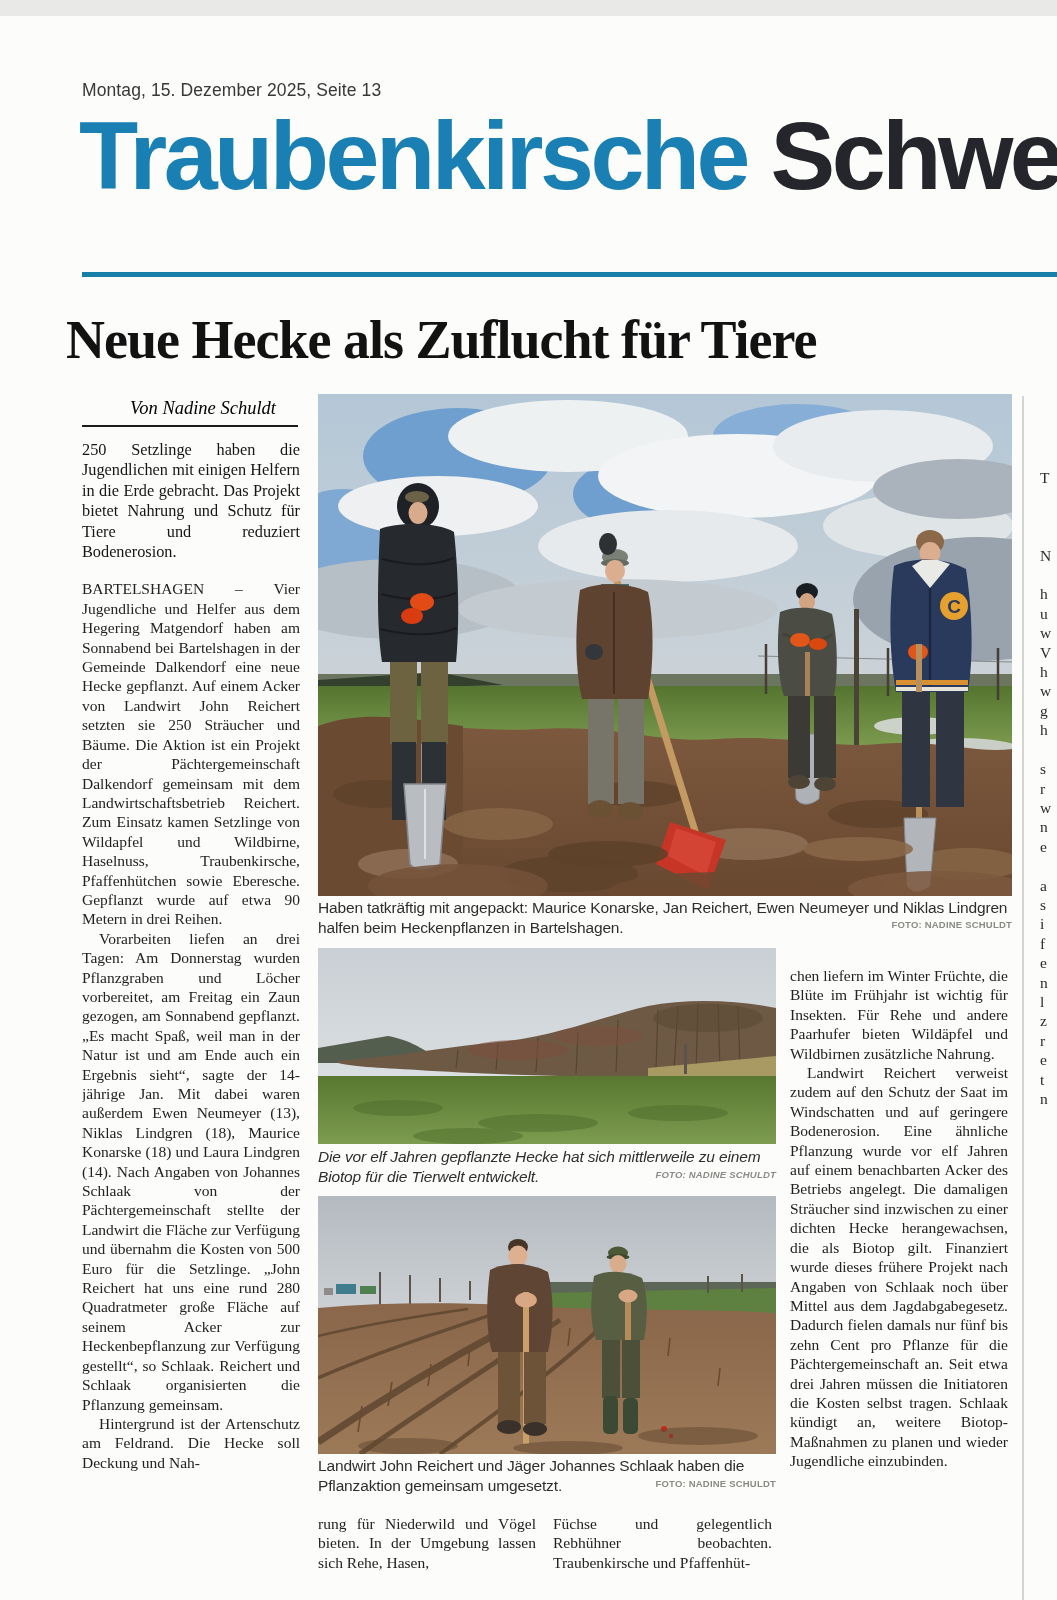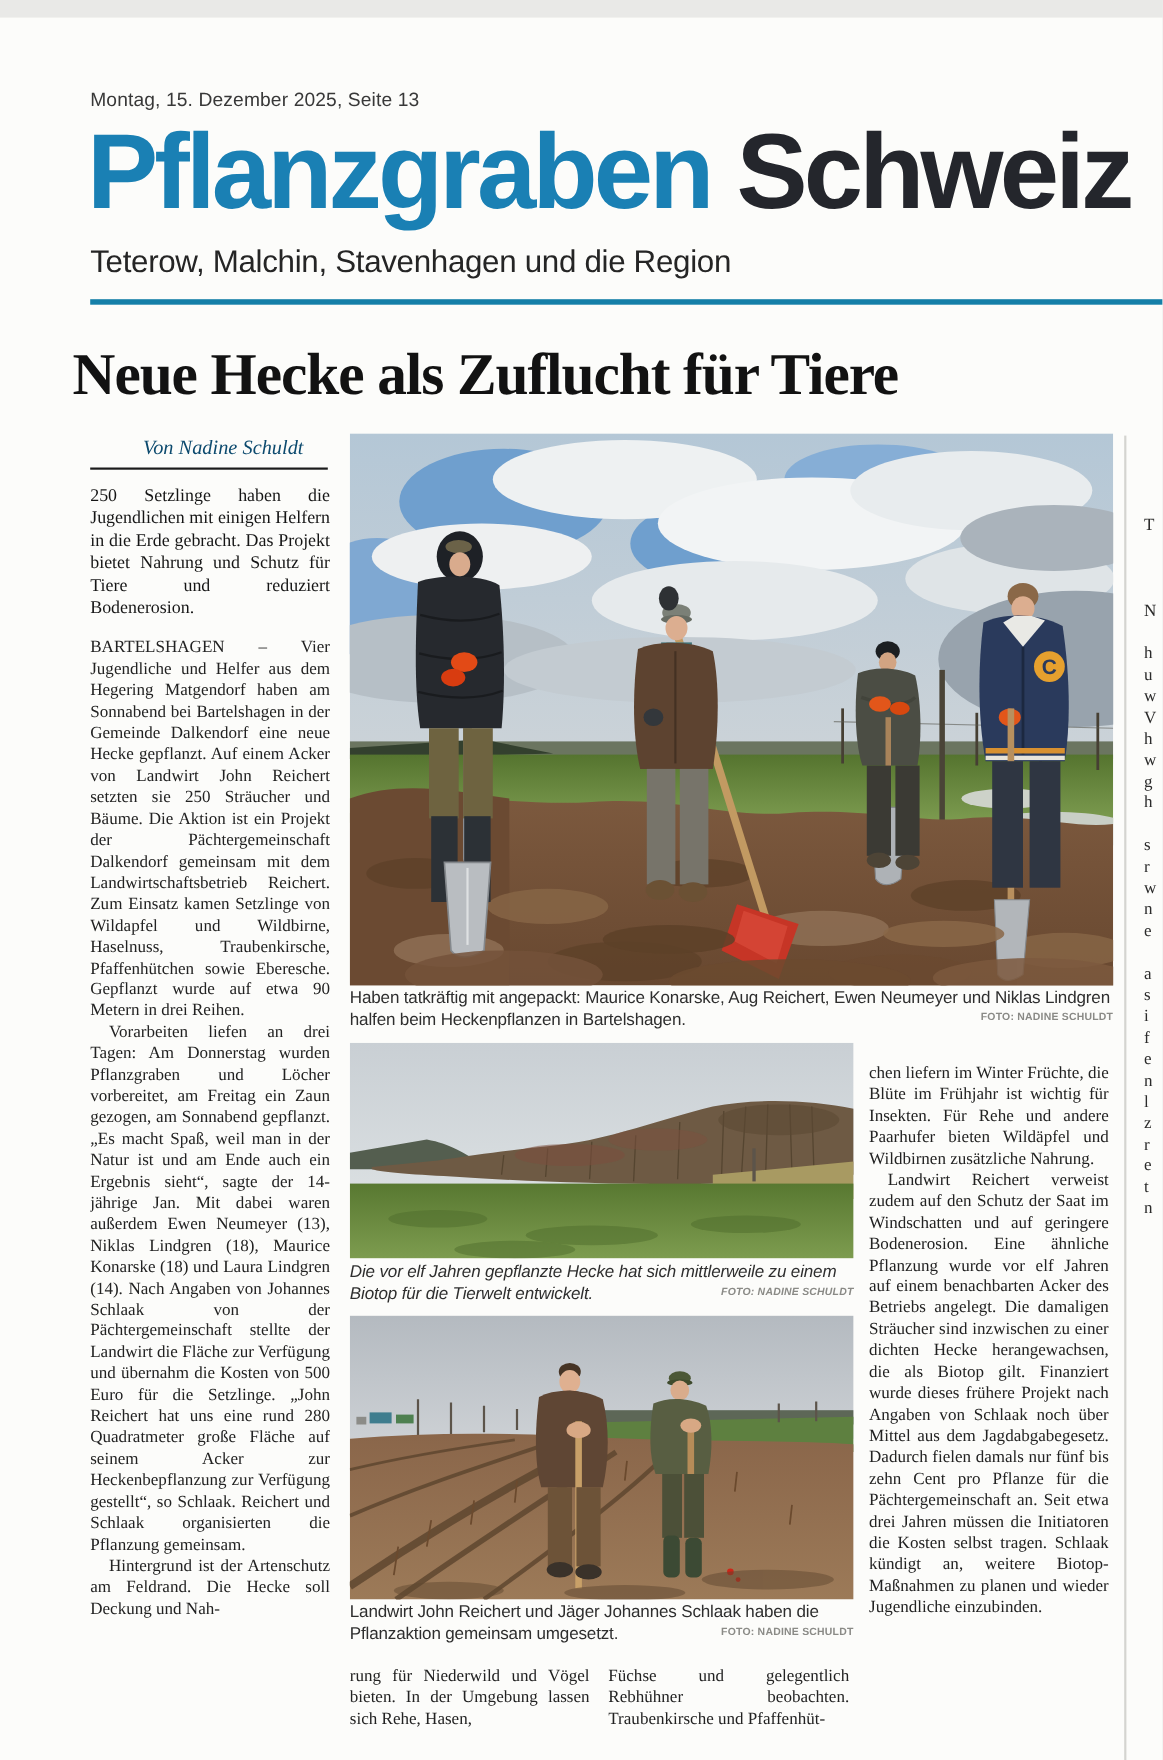--- a/index.html
+++ b/index.html
@@ -15,21 +15,21 @@
     font-size:97px;line-height:1.08;letter-spacing:-3.5px;}
   .masthead .blue{color:#1a80b4;}
   .masthead .dark{color:#24262c;}
   .regionline{left:82px;top:206px;font-size:28.5px;color:#252525;letter-spacing:-.3px;}
   .tealrule{left:82px;top:256px;width:975px;height:4.5px;background:#157fa8;}
   
   .headline{left:66px;top:293px;width:930px;text-align:left;
     font-family:"Liberation Serif",serif;font-weight:700;font-size:54px;
     letter-spacing:-1px;color:#121212;}
   .byline{left:130px;top:382px;font-family:"Liberation Serif",serif;
-    font-style:italic;font-size:18.5px;color:#0c4a6e;text-align:right;}
+    font-style:italic;font-size:18.5px;color:#000000;text-align:right;}
   .bylinerule{left:82px;top:409px;width:216px;height:2px;background:#1b1b1b;}
   
   .serifcol{font-family:"Liberation Serif",serif;font-size:15.5px;line-height:19.4px;
     text-align:justify;color:#222;overflow:hidden;}
   .serifcol p{margin:0;}
   .lead{font-weight:400;font-size:16.3px;line-height:20.4px;color:#151515;margin-bottom:17px !important;}
   .indent{text-indent:17px;}
   .leftcol{left:82px;top:424px;width:218px;height:1176px;}
   .rightcol{left:790px;top:950px;width:218px;height:650px;}
   .botcol1{left:318px;top:1498px;width:218px;height:102px;}
@@ -48,22 +48,21 @@
   .edgecol{left:1040px;top:452px;width:17px;height:1148px;overflow:hidden;
     font-family:"Liberation Serif",serif;font-size:15.5px;line-height:19.4px;
     color:#2b2b2b;white-space:pre-line;}
 </style>
 </head>
 <body>
 
 <div class="page">
 
   <div class="abs dateline">Montag, 15. Dezember 2025, Seite 13</div>
-  <div class="abs masthead"><span class="blue">Pflanzgraben</span><span class="dark"> Schweiz</span></div>
-  <div class="abs regionline">Teterow, Malchin, Stavenhagen und die Region</div>
+  <div class="abs masthead"><span class="blue">Traubenkirsche</span><span class="dark"> Schweiz</span></div>
   <div class="abs tealrule"></div>
 
   <div class="abs headline">Neue Hecke als Zuflucht für Tiere</div>
   <div class="abs byline">Von Nadine Schuldt</div>
   <div class="abs bylinerule"></div>
 
   <div class="abs serifcol leftcol">
     <p class="lead">250 Setzlinge haben die Jugendlichen mit einigen Helfern in die Erde gebracht. Das Projekt bietet Nahrung und Schutz für Tiere und reduziert Bodenerosion.</p>
     <p>BARTELSHAGEN – Vier Jugendliche und Helfer aus dem Hegering Matgendorf haben am Sonnabend bei Bartelshagen in der Gemeinde Dalkendorf eine neue Hecke gepflanzt. Auf einem Acker von Landwirt John Reichert setzten sie 250 Sträucher und Bäume. Die Aktion ist ein Projekt der Pächtergemeinschaft Dalkendorf gemeinsam mit dem Landwirtschaftsbetrieb Reichert. Zum Einsatz kamen Setzlinge von Wildapfel und Wildbirne, Haselnuss, Traubenkirsche, Pfaffenhütchen sowie Eberesche. Gepflanzt wurde auf etwa 90 Metern in drei Reihen.</p>
     <p class="indent">Vorarbeiten liefen an drei Tagen: Am Donnerstag wurden Pflanzgraben und Löcher vorbereitet, am Freitag ein Zaun gezogen, am Sonnabend gepflanzt. „Es macht Spaß, weil man in der Natur ist und am Ende auch ein Ergebnis sieht“, sagte der 14-jährige Jan. Mit dabei waren außerdem Ewen Neumeyer (13), Niklas Lindgren (18), Maurice Konarske (18) und Laura Lindgren (14). Nach Angaben von Johannes Schlaak von der Pächtergemeinschaft stellte der Landwirt die Fläche zur Verfügung und übernahm die Kosten von 500 Euro für die Setzlinge. „John Reichert hat uns eine rund 280 Quadratmeter große Fläche auf seinem Acker zur Heckenbepflanzung zur Verfügung gestellt“, so Schlaak. Reichert und Schlaak organisierten die Pflanzung gemeinsam.</p>
@@ -202,21 +201,21 @@
       <g opacity=".85">
         <ellipse cx="140" cy="492" rx="90" ry="22" fill="#74523a"></ellipse>
         <ellipse cx="400" cy="498" rx="110" ry="20" fill="#6b4a30"></ellipse>
         <ellipse cx="620" cy="495" rx="90" ry="18" fill="#7c593e"></ellipse>
         <ellipse cx="290" cy="460" rx="60" ry="13" fill="#5d4129"></ellipse>
         <ellipse cx="540" cy="455" rx="55" ry="12" fill="#8a6848"></ellipse>
       </g>
     </svg>
   </div>
   <div class="caption cap1">
-    <span>Haben tatkräftig mit angepackt: Maurice Konarske, Aug Reichert, Ewen Neumeyer und Niklas Lindgren halfen beim Heckenpflanzen in Bartelshagen.</span>
+    <span>Haben tatkräftig mit angepackt: Maurice Konarske, Jan Reichert, Ewen Neumeyer und Niklas Lindgren halfen beim Heckenpflanzen in Bartelshagen.</span>
     <span class="credit">FOTO: NADINE SCHULDT</span>
   </div>
 
   <div class="abs" style="left:318px;top:932px;width:458px;height:196px;">
     <svg class="photo" width="458" height="196" viewBox="0 0 458 196">
       <defs>
         <linearGradient id="sky2" x1="0" y1="0" x2="0" y2="1">
           <stop offset="0" stop-color="#c9cfd4"></stop>
             <stop offset="1" stop-color="#dadfe1"></stop>
         </linearGradient>

